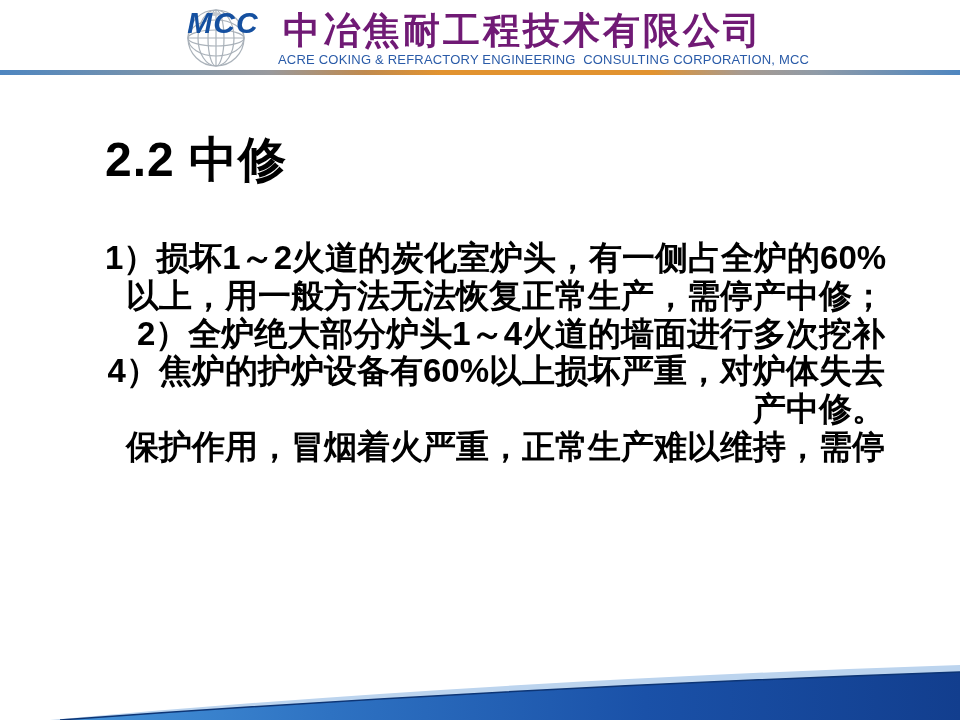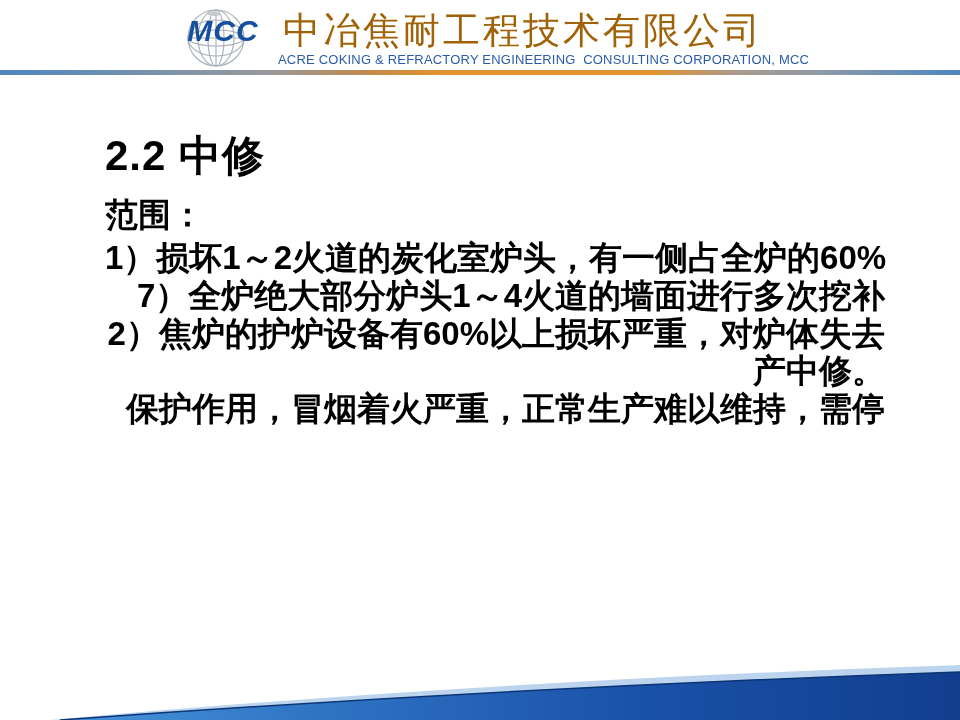--- a/index.html
+++ b/index.html
@@ -26,38 +26,38 @@
   .logo-globe {
     position: absolute;
     left: 170px;
     top: 6px;
     width: 94px;
     height: 64px;
   }
   .logo-mcc {
     position: absolute;
     left: 180px;
-    top: 14px;
+    top: 6px;
     width: 86px;
     font-size: 30px;
     font-weight: bold;
     font-style: italic;
     letter-spacing: 1px;
     color: #1550a0;
     text-align: center;
     white-space: pre;
   }
   .company-zh {
     position: absolute;
     left: 283px;
     top: 10px;
     font-size: 37px;
-    font-weight: normal;
+    font-weight: bold;
     letter-spacing: 3px;
-    color: #a16207;
+    color: #701a75;
     white-space: pre;
     line-height: 42px;
   }
   .company-en {
     position: absolute;
     left: 278px;
     top: 52px;
     width: 472px;
     font-size: 13px;
     color: #2a5ba8;
@@ -76,21 +76,21 @@
       #c08a4e 38%, #e2932f 46%, #e2932f 68%,
       #a89a8e 77%, #909ba7 85%, #4e86c0 100%);
   }
 
   
   .title {
     position: absolute;
     left: 105px;
     top: 128px;
     margin: 0;
-    font-size: 42px;
+    font-size: 48px;
     font-weight: bold;
     color: #000000;
     letter-spacing: 1px;
     white-space: pre;
   }
   .scope-label {
     position: absolute;
     left: 105px;
     top: 193px;
     font-size: 33px;
@@ -143,26 +143,26 @@
     </svg>
     <span class="logo-mcc">MCC</span>
     <div class="company-zh">中冶焦耐工程技术有限公司</div>
     <div class="company-en">ACRE COKING &amp; REFRACTORY ENGINEERING  CONSULTING CORPORATION, MCC</div>
   </div>
 
   <div class="divider"></div>
 
   <h1 class="title">2.2 中修</h1>
 
-  <div class="scope-label">范围：</div>
 
   <div class="body-lines">
     <div class="body-line">1）损坏1～2火道的炭化室炉头，有一侧占全炉的60%</div>
-    <div class="body-line">7）全炉绝大部分炉头1～4火道的墙面进行多次挖补</div>
-    <div class="body-line">2）焦炉的护炉设备有60%以上损坏严重，对炉体失去</div>
+    <div class="body-line">以上，用一般方法无法恢复正常生产，需停产中修；</div>
+    <div class="body-line">2）全炉绝大部分炉头1～4火道的墙面进行多次挖补</div>
+    <div class="body-line">4）焦炉的护炉设备有60%以上损坏严重，对炉体失去</div>
     <div class="body-line">产中修。</div>
     <div class="body-line">保护作用，冒烟着火严重，正常生产难以维持，需停</div>
   </div>
 
   <svg class="swoosh" viewBox="0 0 960 100" preserveAspectRatio="none" xmlns="http://www.w3.org/2000/svg">
     <defs>
       <linearGradient id="gswoosh" x1="0" y1="0" x2="1" y2="0">
         <stop offset="0%" stop-color="#4795da"></stop>
         <stop offset="30%" stop-color="#2e72c2"></stop>
         <stop offset="65%" stop-color="#1a51a8"></stop>

